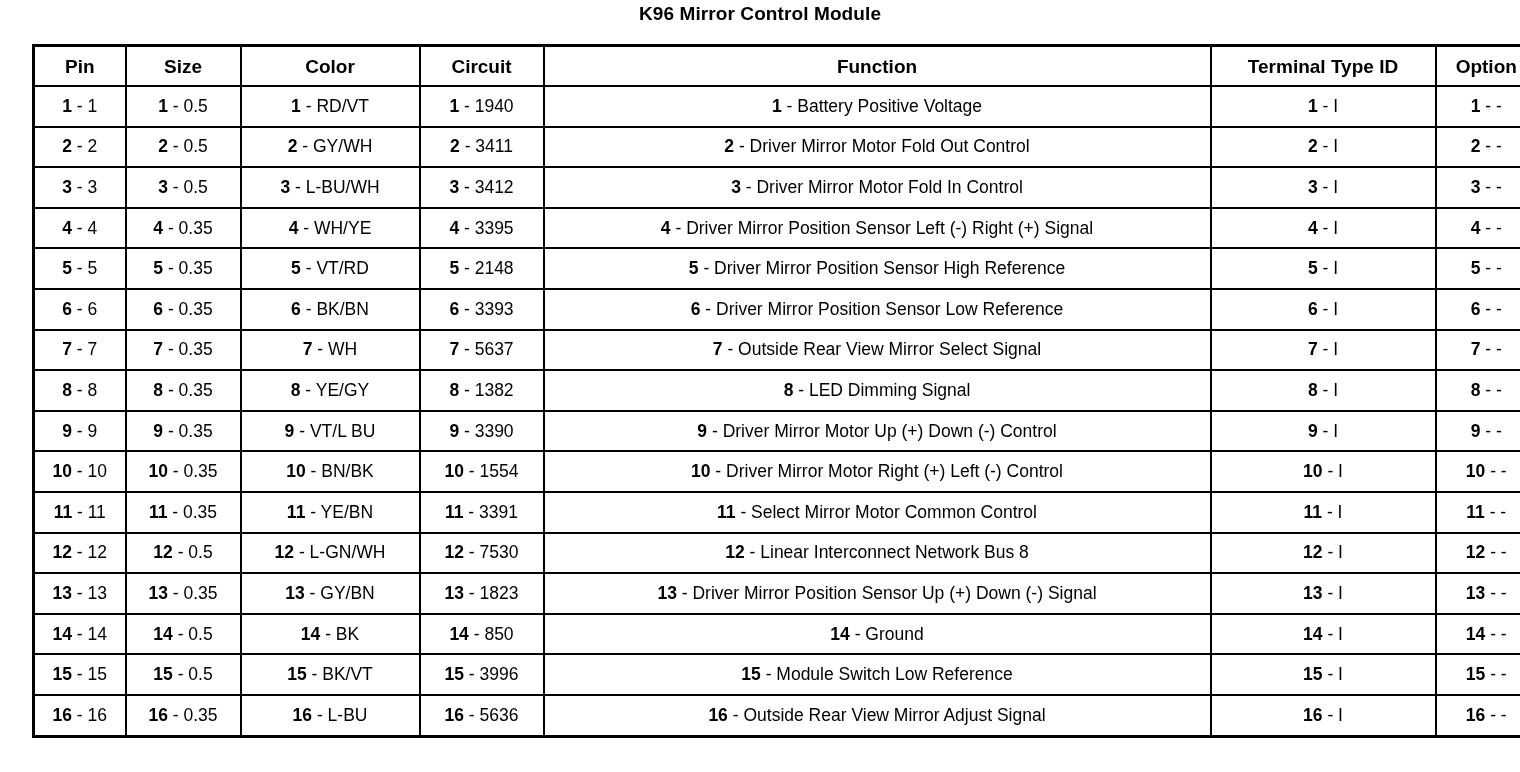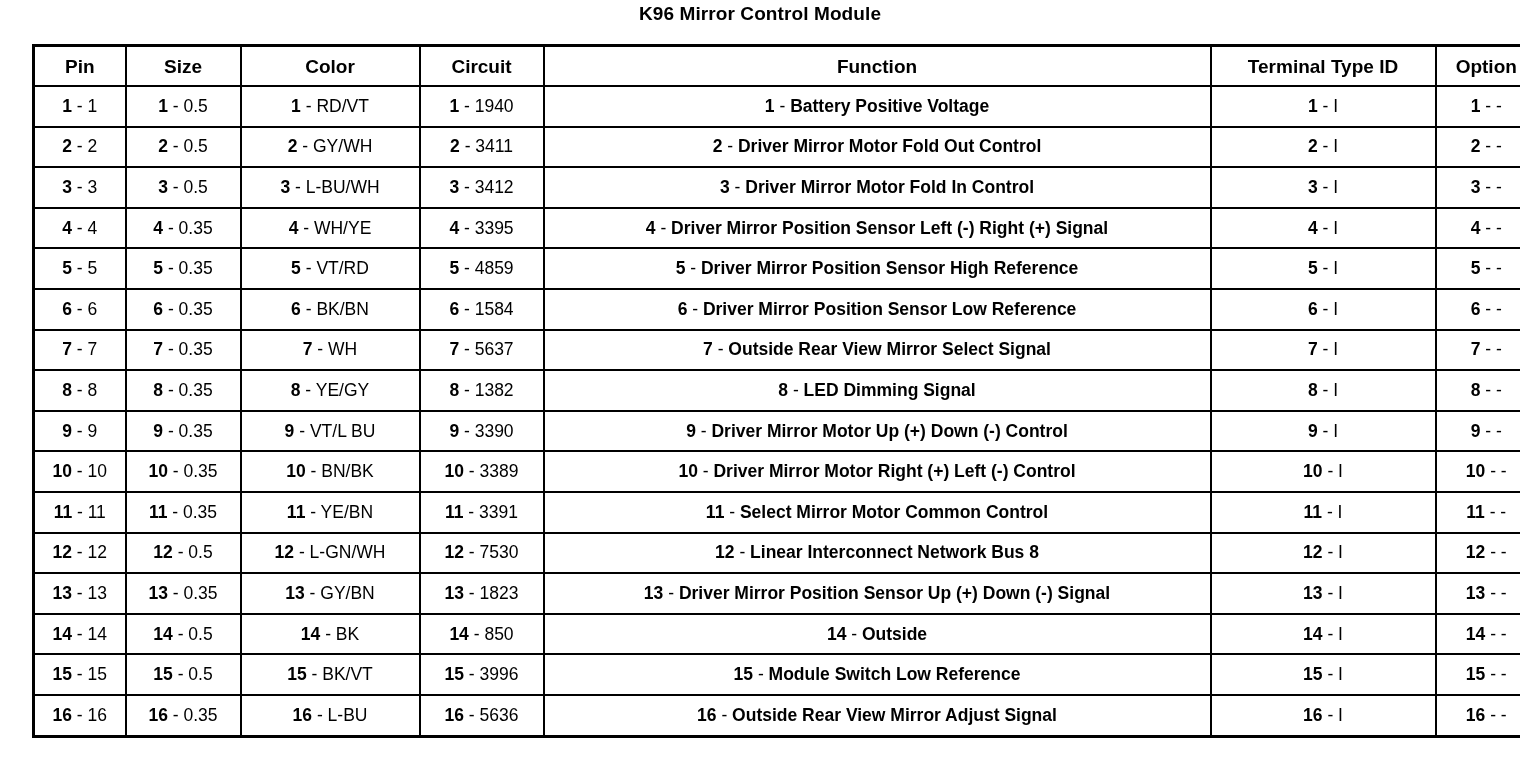--- a/index.html
+++ b/index.html
@@ -84,21 +84,21 @@
   .idx {
     font-weight: bold;
   }
   .sep {
     font-weight: normal;
   }
   .val {
     font-weight: normal;
   }
   
-  td.fn .val { font-weight: bold; }
+  td.fn .val { font-weight: normal; }
 </style>
 </head>
 <body>
 
 <div class="page">
 
   <div class="title">K96 Mirror Control Module</div>
 
   <div class="table-wrap">
     <table class="pinout">
@@ -156,30 +156,30 @@
             <td><span class="idx">4</span><span class="sep"> - </span><span class="val">WH/YE</span></td>
             <td><span class="idx">4</span><span class="sep"> - </span><span class="val">3395</span></td>
             <td class="fn"><span class="idx">4</span><span class="sep"> - </span><span class="val">Driver Mirror Position Sensor Left (-) Right (+) Signal</span></td>
             <td><span class="idx">4</span><span class="sep"> - </span><span class="val">I</span></td>
             <td><span class="idx">4</span><span class="sep"> - </span><span class="val">-</span></td>
           </tr>
           <tr>
             <td><span class="idx">5</span><span class="sep"> - </span><span class="val">5</span></td>
             <td><span class="idx">5</span><span class="sep"> - </span><span class="val">0.35</span></td>
             <td><span class="idx">5</span><span class="sep"> - </span><span class="val">VT/RD</span></td>
-            <td><span class="idx">5</span><span class="sep"> - </span><span class="val">4859</span></td>
+            <td><span class="idx">5</span><span class="sep"> - </span><span class="val">2148</span></td>
             <td class="fn"><span class="idx">5</span><span class="sep"> - </span><span class="val">Driver Mirror Position Sensor High Reference</span></td>
             <td><span class="idx">5</span><span class="sep"> - </span><span class="val">I</span></td>
             <td><span class="idx">5</span><span class="sep"> - </span><span class="val">-</span></td>
           </tr>
           <tr>
             <td><span class="idx">6</span><span class="sep"> - </span><span class="val">6</span></td>
             <td><span class="idx">6</span><span class="sep"> - </span><span class="val">0.35</span></td>
             <td><span class="idx">6</span><span class="sep"> - </span><span class="val">BK/BN</span></td>
-            <td><span class="idx">6</span><span class="sep"> - </span><span class="val">1584</span></td>
+            <td><span class="idx">6</span><span class="sep"> - </span><span class="val">3393</span></td>
             <td class="fn"><span class="idx">6</span><span class="sep"> - </span><span class="val">Driver Mirror Position Sensor Low Reference</span></td>
             <td><span class="idx">6</span><span class="sep"> - </span><span class="val">I</span></td>
             <td><span class="idx">6</span><span class="sep"> - </span><span class="val">-</span></td>
           </tr>
           <tr>
             <td><span class="idx">7</span><span class="sep"> - </span><span class="val">7</span></td>
             <td><span class="idx">7</span><span class="sep"> - </span><span class="val">0.35</span></td>
             <td><span class="idx">7</span><span class="sep"> - </span><span class="val">WH</span></td>
             <td><span class="idx">7</span><span class="sep"> - </span><span class="val">5637</span></td>
             <td class="fn"><span class="idx">7</span><span class="sep"> - </span><span class="val">Outside Rear View Mirror Select Signal</span></td>
@@ -201,21 +201,21 @@
             <td><span class="idx">9</span><span class="sep"> - </span><span class="val">VT/L BU</span></td>
             <td><span class="idx">9</span><span class="sep"> - </span><span class="val">3390</span></td>
             <td class="fn"><span class="idx">9</span><span class="sep"> - </span><span class="val">Driver Mirror Motor Up (+) Down (-) Control</span></td>
             <td><span class="idx">9</span><span class="sep"> - </span><span class="val">I</span></td>
             <td><span class="idx">9</span><span class="sep"> - </span><span class="val">-</span></td>
           </tr>
           <tr>
             <td><span class="idx">10</span><span class="sep"> - </span><span class="val">10</span></td>
             <td><span class="idx">10</span><span class="sep"> - </span><span class="val">0.35</span></td>
             <td><span class="idx">10</span><span class="sep"> - </span><span class="val">BN/BK</span></td>
-            <td><span class="idx">10</span><span class="sep"> - </span><span class="val">3389</span></td>
+            <td><span class="idx">10</span><span class="sep"> - </span><span class="val">1554</span></td>
             <td class="fn"><span class="idx">10</span><span class="sep"> - </span><span class="val">Driver Mirror Motor Right (+) Left (-) Control</span></td>
             <td><span class="idx">10</span><span class="sep"> - </span><span class="val">I</span></td>
             <td><span class="idx">10</span><span class="sep"> - </span><span class="val">-</span></td>
           </tr>
           <tr>
             <td><span class="idx">11</span><span class="sep"> - </span><span class="val">11</span></td>
             <td><span class="idx">11</span><span class="sep"> - </span><span class="val">0.35</span></td>
             <td><span class="idx">11</span><span class="sep"> - </span><span class="val">YE/BN</span></td>
             <td><span class="idx">11</span><span class="sep"> - </span><span class="val">3391</span></td>
             <td class="fn"><span class="idx">11</span><span class="sep"> - </span><span class="val">Select Mirror Motor Common Control</span></td>
@@ -238,21 +238,21 @@
             <td><span class="idx">13</span><span class="sep"> - </span><span class="val">1823</span></td>
             <td class="fn"><span class="idx">13</span><span class="sep"> - </span><span class="val">Driver Mirror Position Sensor Up (+) Down (-) Signal</span></td>
             <td><span class="idx">13</span><span class="sep"> - </span><span class="val">I</span></td>
             <td><span class="idx">13</span><span class="sep"> - </span><span class="val">-</span></td>
           </tr>
           <tr>
             <td><span class="idx">14</span><span class="sep"> - </span><span class="val">14</span></td>
             <td><span class="idx">14</span><span class="sep"> - </span><span class="val">0.5</span></td>
             <td><span class="idx">14</span><span class="sep"> - </span><span class="val">BK</span></td>
             <td><span class="idx">14</span><span class="sep"> - </span><span class="val">850</span></td>
-            <td class="fn"><span class="idx">14</span><span class="sep"> - </span><span class="val">Outside</span></td>
+            <td class="fn"><span class="idx">14</span><span class="sep"> - </span><span class="val">Ground</span></td>
             <td><span class="idx">14</span><span class="sep"> - </span><span class="val">I</span></td>
             <td><span class="idx">14</span><span class="sep"> - </span><span class="val">-</span></td>
           </tr>
           <tr>
             <td><span class="idx">15</span><span class="sep"> - </span><span class="val">15</span></td>
             <td><span class="idx">15</span><span class="sep"> - </span><span class="val">0.5</span></td>
             <td><span class="idx">15</span><span class="sep"> - </span><span class="val">BK/VT</span></td>
             <td><span class="idx">15</span><span class="sep"> - </span><span class="val">3996</span></td>
             <td class="fn"><span class="idx">15</span><span class="sep"> - </span><span class="val">Module Switch Low Reference</span></td>
             <td><span class="idx">15</span><span class="sep"> - </span><span class="val">I</span></td>

